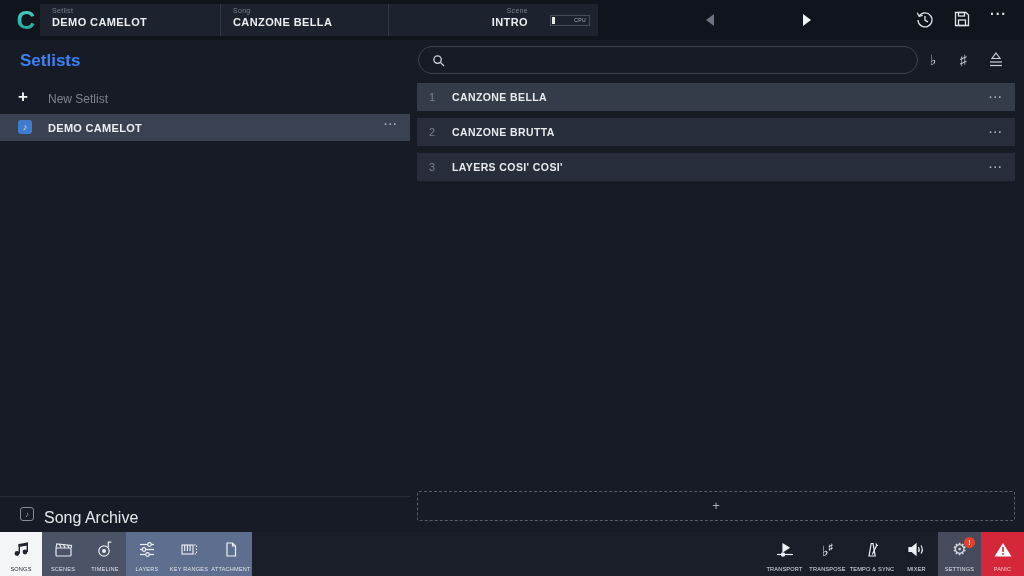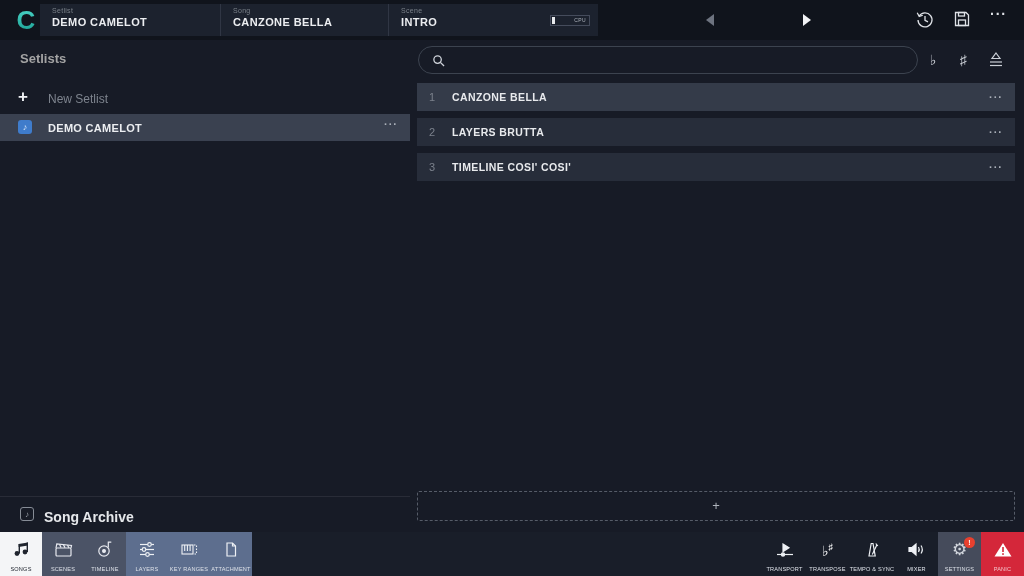--- a/index.html
+++ b/index.html
@@ -10,50 +10,50 @@
   .topbar { position:absolute; top:0; left:0; width:1024px; height:40px; background:#10141c; }
   .logo { position:absolute; left:12px; top:6px; width:28px; height:28px;
           font-size:26px; font-weight:bold; line-height:28px; text-align:center;
           background:linear-gradient(180deg,#4fd9cc,#189e90); -webkit-background-clip:text; background-clip:text;
           -webkit-text-fill-color:transparent; color:#2ec4b6; }
   .info-panel { position:absolute; left:40px; top:4px; height:32px; width:558px; background:#1c222e; display:flex; align-items:stretch; }
   .info-sec { padding:3px 0 0 12px; }
   .info-sec + .info-sec { border-left:1px solid #303644; }
   .sec-setlist { width:180px; }
   .sec-song { width:168px; }
-  .sec-scene { flex:1; }
+  .sec-scene { flex:1;text-align:right; }
   .info-label { font-size:7px; color:#7a8089; letter-spacing:.3px; }
   .info-value { font-size:11px; font-weight:bold; color:#eceef1; letter-spacing:.4px; margin-top:2px; white-space:nowrap; }
   .cpu-wrap { width:70px; display:flex; align-items:center; justify-content:flex-end; padding-right:8px; }
   .cpu-meter { width:40px; height:11px; border:1px solid #454c5c; display:flex; align-items:center; position:relative; }
   .cpu-fill { width:3px; height:7px; background:#e8eaed; margin-left:1px; }
   .cpu-label { position:absolute; right:3px; font-size:5px; color:#aeb4bd; letter-spacing:.4px; }
   .nav-arrow { position:absolute; top:11px; width:18px; height:18px; cursor:pointer; }
   .nav-prev { left:701px; }
   .nav-next { left:798px; }
   .top-icon { position:absolute; top:10px; width:20px; height:20px; cursor:pointer; }
   .icon-history { left:915px; }
   .icon-save { left:953px; }
   .icon-menu { left:990px; top:6px; font-size:14px; font-weight:bold; color:#dfe2e7; letter-spacing:1px; }
 
   
   .sidebar { position:absolute; left:0; top:40px; width:410px; bottom:44px; background:#171b26; }
-  .sidebar-title { position:absolute; left:20px; top:11px; font-size:13px; font-weight:bold; color:#a3a3a3; }
+  .sidebar-title { position:absolute; left:20px; top:11px; font-size:17px; font-weight:bold; color:#3b82f6; }
   .new-setlist { position:absolute; left:0; top:44px; width:410px; height:28px; cursor:pointer; }
   .plus-glyph { position:absolute; left:18px; top:3px; font-size:17px; font-weight:bold; color:#f0f2f5; }
   .new-setlist-label { position:absolute; left:48px; top:8px; font-size:12px; color:#7e848e; }
   .setlist-row { position:absolute; left:0; top:74px; width:410px; height:27px; background:#3a4150; cursor:pointer; }
   .setlist-icon { position:absolute; left:18px; top:6px; width:14px; height:14px; background:#3f7ccb; border-radius:3px;
                   color:#cfe2f7; font-size:9px; text-align:center; line-height:14px; }
   .setlist-name { position:absolute; left:48px; top:8px; font-size:11px; font-weight:bold; color:#eceef1; letter-spacing:.3px; }
   .row-ellipsis { position:absolute; right:12px; top:4px; font-size:11px; font-weight:bold; color:#aab0b9; letter-spacing:1px; cursor:pointer; }
   .archive-bar { position:absolute; left:0; bottom:0; width:410px; height:36px; border-top:1px solid rgba(255,255,255,.08); cursor:pointer; }
   .archive-icon { position:absolute; left:20px; top:10px; width:14px; height:14px; border:1px solid #868c96; border-radius:3px;
                   color:#9aa0a9; font-size:8px; text-align:center; line-height:13px; }
-  .archive-label { position:absolute; left:44px; top:12px; font-size:14px; font-weight:bold; color:#e6e8eb; }
+  .archive-label { position:absolute; left:44px; top:12px; font-size:16px; font-weight:normal; color:#e6e8eb; }
 
   
   .main { position:absolute; left:410px; top:40px; right:0; bottom:44px; background:#171b26; }
   .search-pill { position:absolute; left:8px; top:6px; width:500px; height:28px; border:1px solid #3c434f; border-radius:14px;
                  display:flex; align-items:center; padding-left:13px; }
   .search-pill input { background:transparent; border:none; outline:none; color:#d6d9de; font-size:10.5px;
                        font-family:"Liberation Sans",sans-serif; margin-left:10px; width:420px; }
   .search-pill input::placeholder { color:#8b919b; }
   .accidental-btn { position:absolute; top:8px; width:24px; height:24px; text-align:center; line-height:24px;
                     font-size:14px; color:#ccd0d7; cursor:pointer; }
@@ -186,26 +186,26 @@
     </svg>
   </div>
 
   <div class="song-row selected" style="top:43px;">
     <span class="song-num">1</span>
     <span class="song-title">CANZONE BELLA</span>
     <span class="row-ellipsis">···</span>
   </div>
   <div class="song-row" style="top:78px;">
     <span class="song-num">2</span>
-    <span class="song-title">LAYERS BRUTTA</span>
+    <span class="song-title">CANZONE BRUTTA</span>
     <span class="row-ellipsis">···</span>
   </div>
   <div class="song-row" style="top:113px;">
     <span class="song-num">3</span>
-    <span class="song-title">TIMELINE COSI' COSI'</span>
+    <span class="song-title">LAYERS COSI' COSI'</span>
     <span class="row-ellipsis">···</span>
   </div>
 
   <div class="add-box">+</div>
 </div>
 
 <div class="bottombar">
   <div class="tabs-left">
 
     <div class="tab tab-active">

